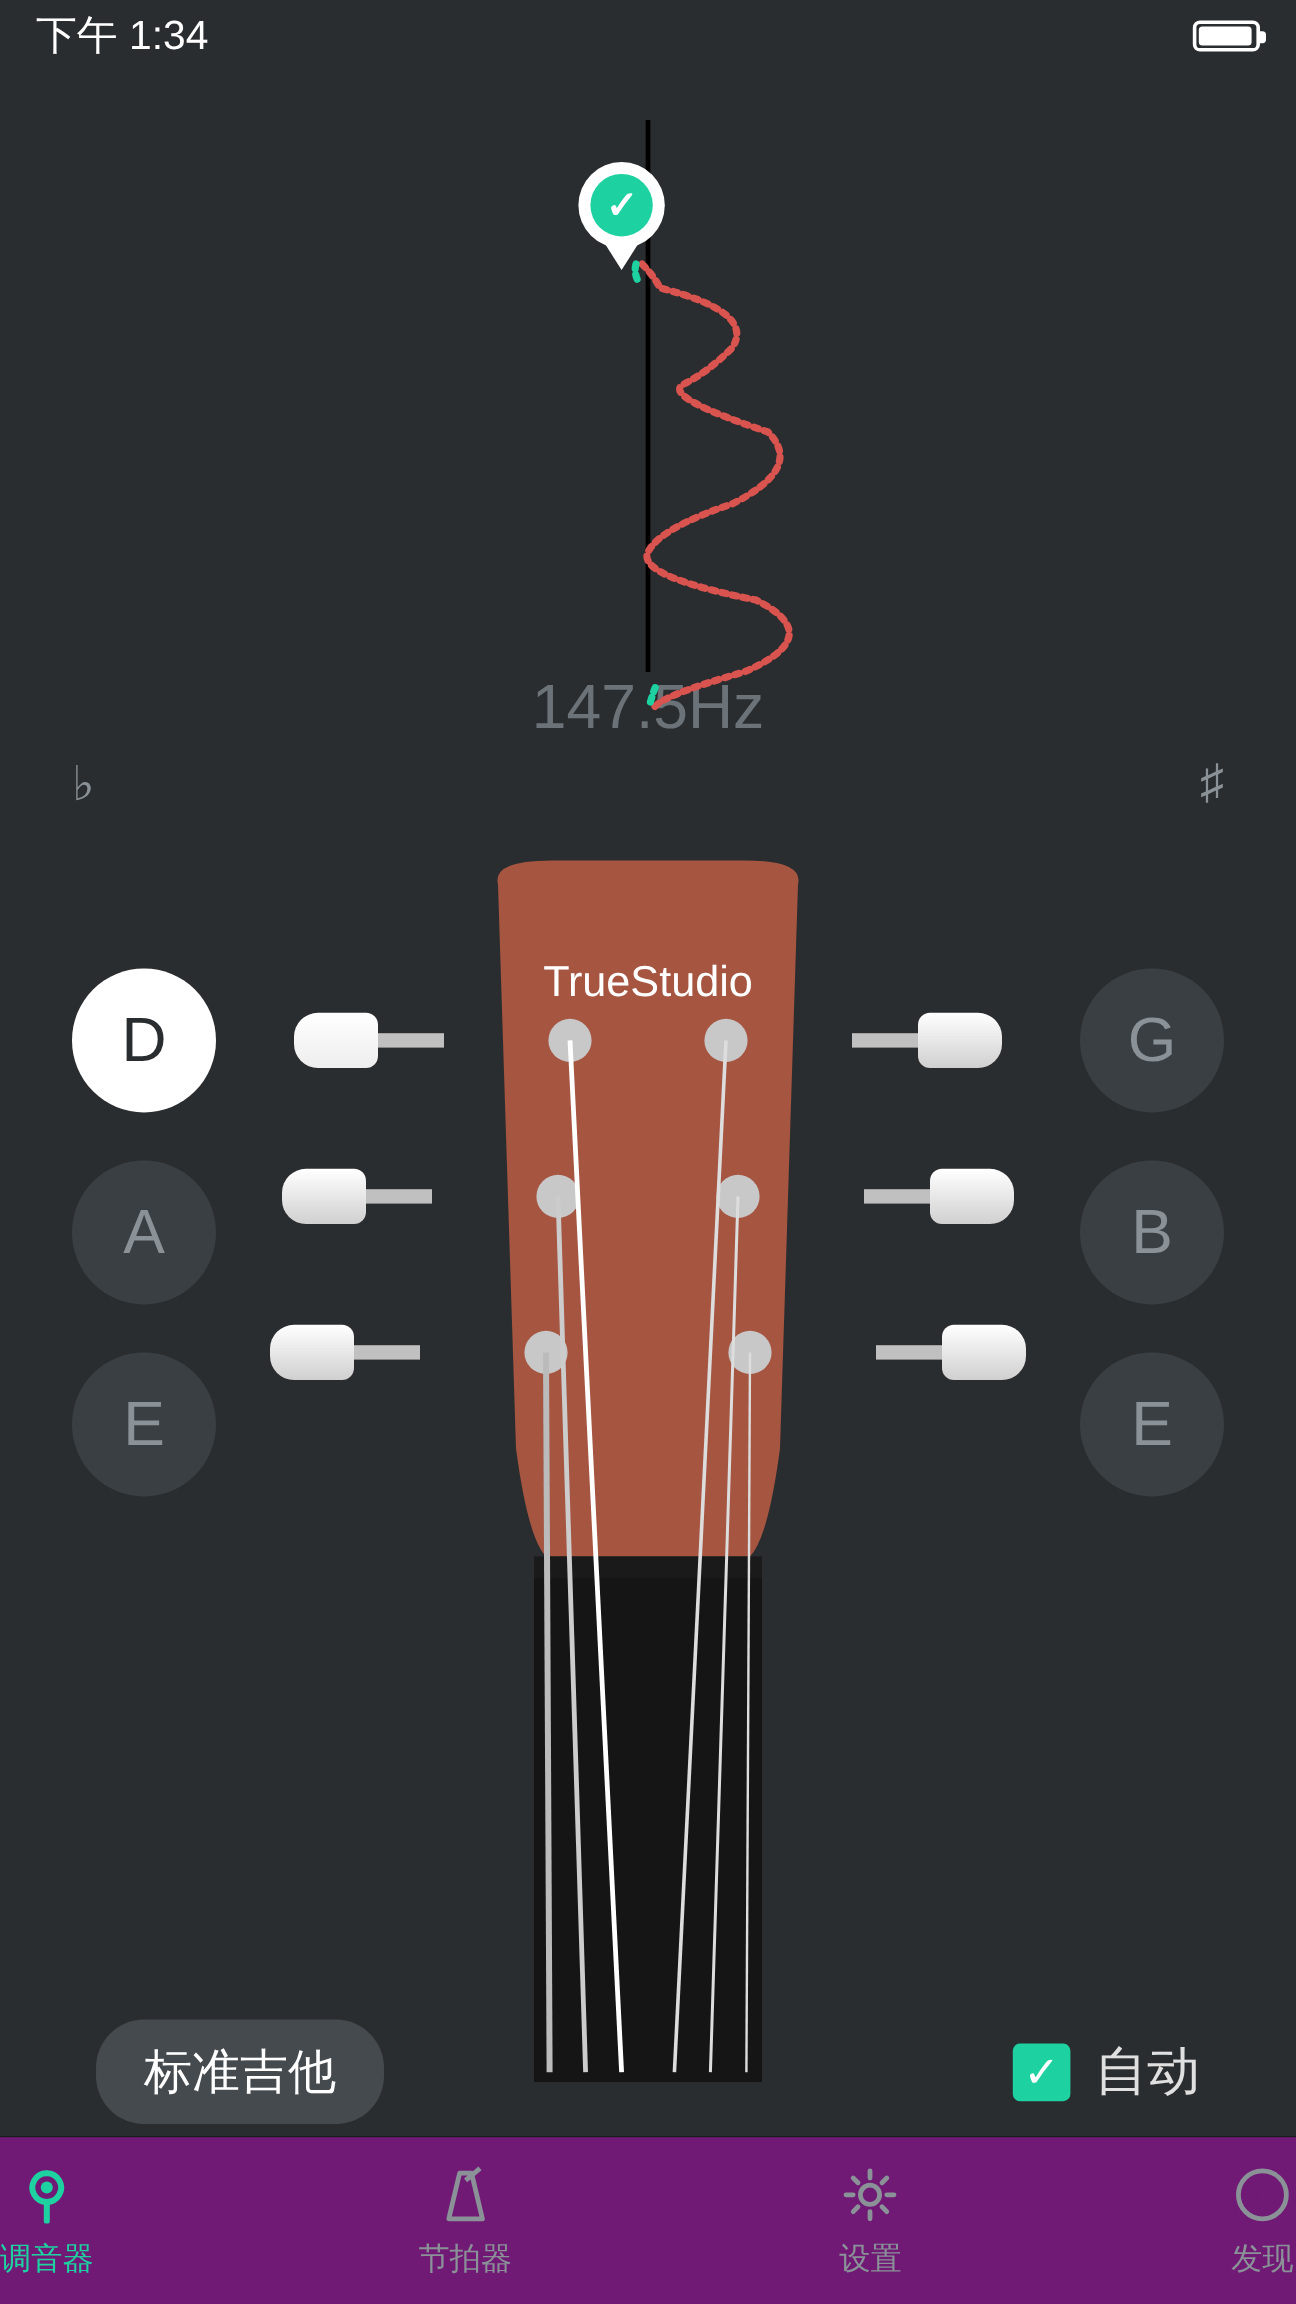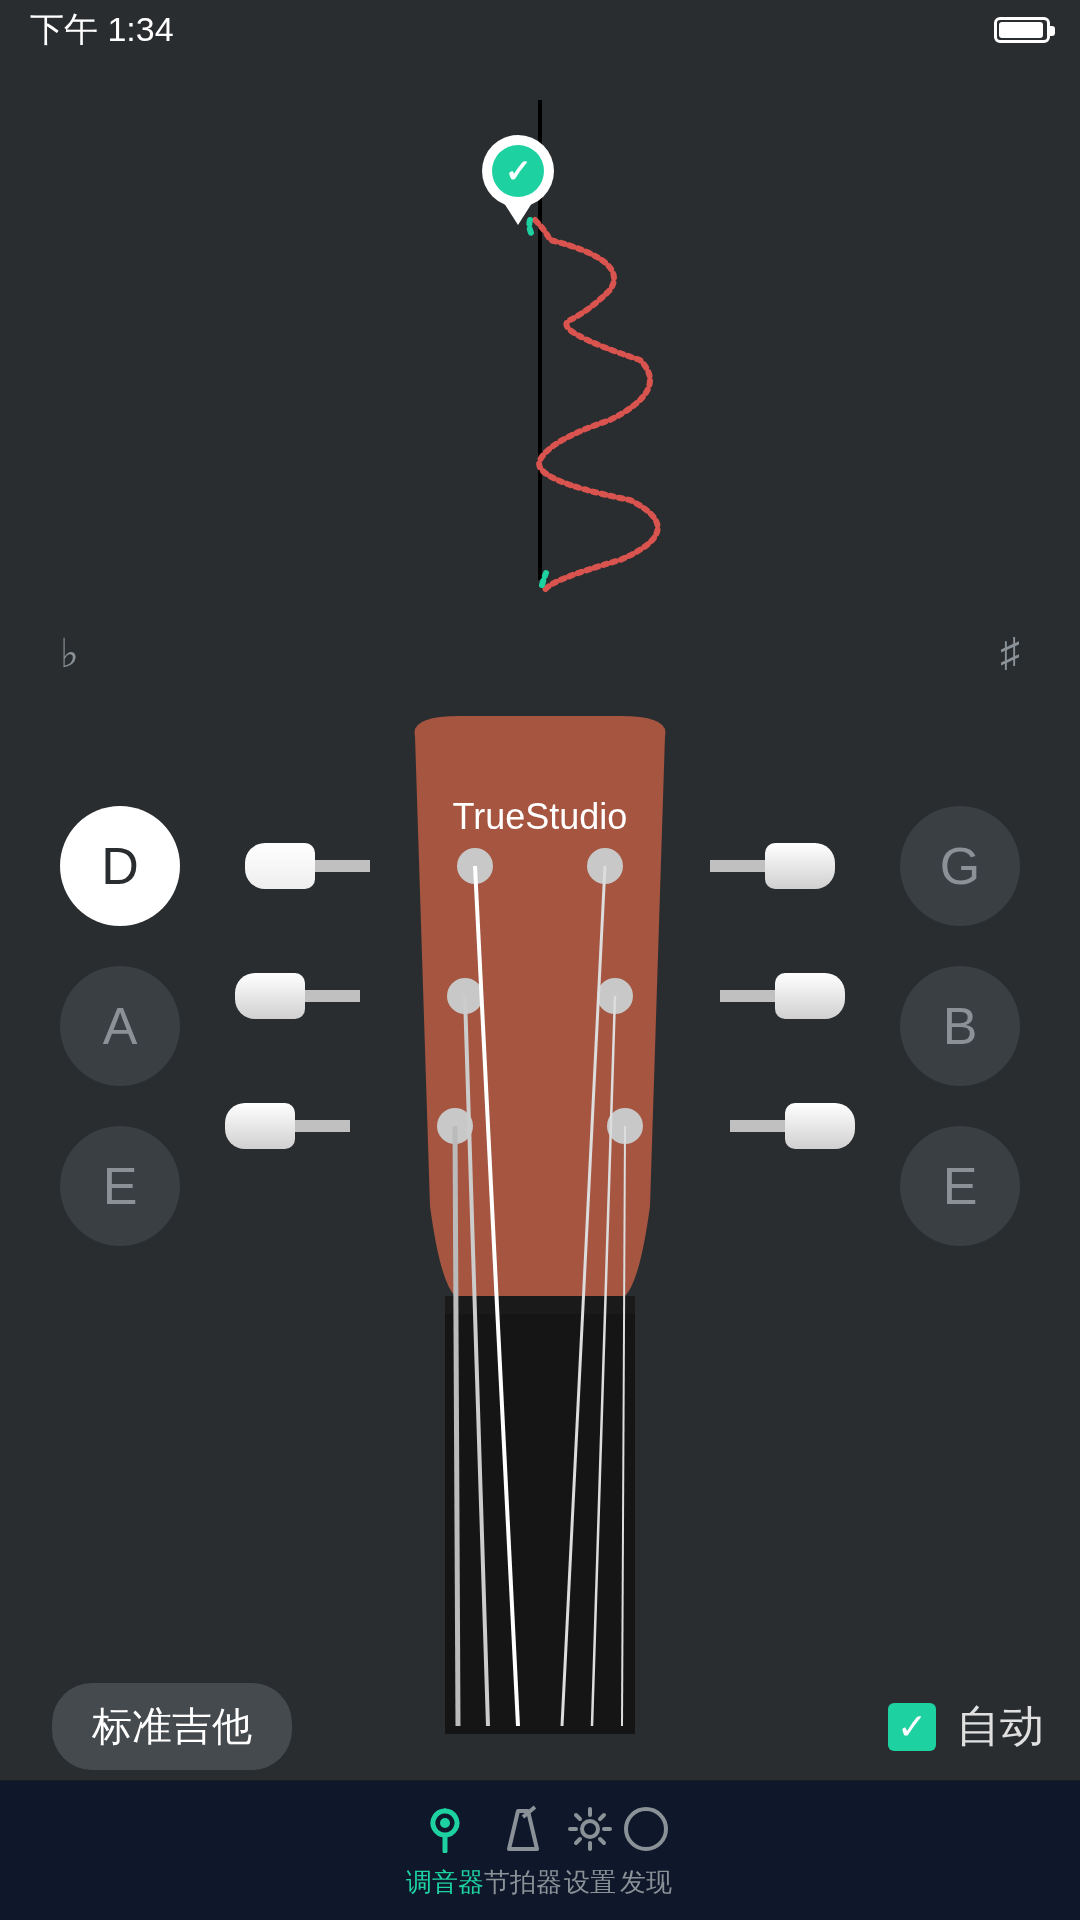--- a/index.html
+++ b/index.html
@@ -189,22 +189,21 @@
   color: #2a2d30;
   font-weight: 500;
 }
 .bottom-controls {
   position: absolute;
   bottom: 150px;
   left: 0; right: 0;
   display: flex;
   justify-content: space-between;
   align-items: center;
-  padding: 0 36px;
-  margin-left: 16px;
+  padding: 0 80px;
 }
 .tuning-mode-btn {
   background: #454a4e;
   color: #fff;
   border-radius: 40px;
   padding: 16px 40px;
   font-size: 40px;
 }
 .auto-check {
   display: flex;
@@ -222,24 +221,24 @@
   justify-content: center;
   color: #fff;
   font-size: 36px;
 }
 .nav-bar {
   position: absolute;
   bottom: 0;
   left: 0; right: 0;
   height: 140px;
   display: flex;
-  justify-content: center;
+  justify-content: space-between;
   align-items: center;
   border-top: 1px solid #1a1d1f;
-  background: #0f172a;
+  background: #701a75;
 }
 .nav-item {
   display: flex;
   flex-direction: column;
   align-items: center;
   gap: 8px;
   color: #8a9298;
   font-size: 26px;
 }
 .nav-item.active { color: #1dd1a1; }
@@ -260,20 +259,21 @@
   <div class="indicator-pin">
     <div class="pin-circle">
       <div class="pin-inner">✓</div>
     </div>
   </div>
   <svg class="wave-svg" width="380" height="380" viewBox="0 0 380 380">
     <path d="M 185 5 Q 195 15 200 25 Q 280 45 260 75 Q 240 95 220 105 Q 200 115 290 145 Q 320 175 260 205 Q 200 225 190 245 Q 180 265 280 285 Q 340 315 270 345 Q 200 365 195 375" fill="none" stroke="#d9534f" stroke-width="6" stroke-dasharray="4 5" stroke-linecap="round"></path>
     <path d="M 180 5 Q 178 12 182 20" fill="none" stroke="#1dd1a1" stroke-width="6" stroke-dasharray="4 5" stroke-linecap="round"></path>
     <path d="M 192 370 Q 194 363 196 358" fill="none" stroke="#1dd1a1" stroke-width="6" stroke-dasharray="4 5" stroke-linecap="round"></path>
   </svg>
+  <div class="frequency">147.5Hz</div>
 </div>
 
 <div class="flat-sharp">
   <span>♭</span>
   <span>♯</span>
 </div>
 
 <div class="guitar-area">
   <div class="headstock">
     <svg class="headstock-svg" width="360" height="600" viewBox="0 0 360 600">

